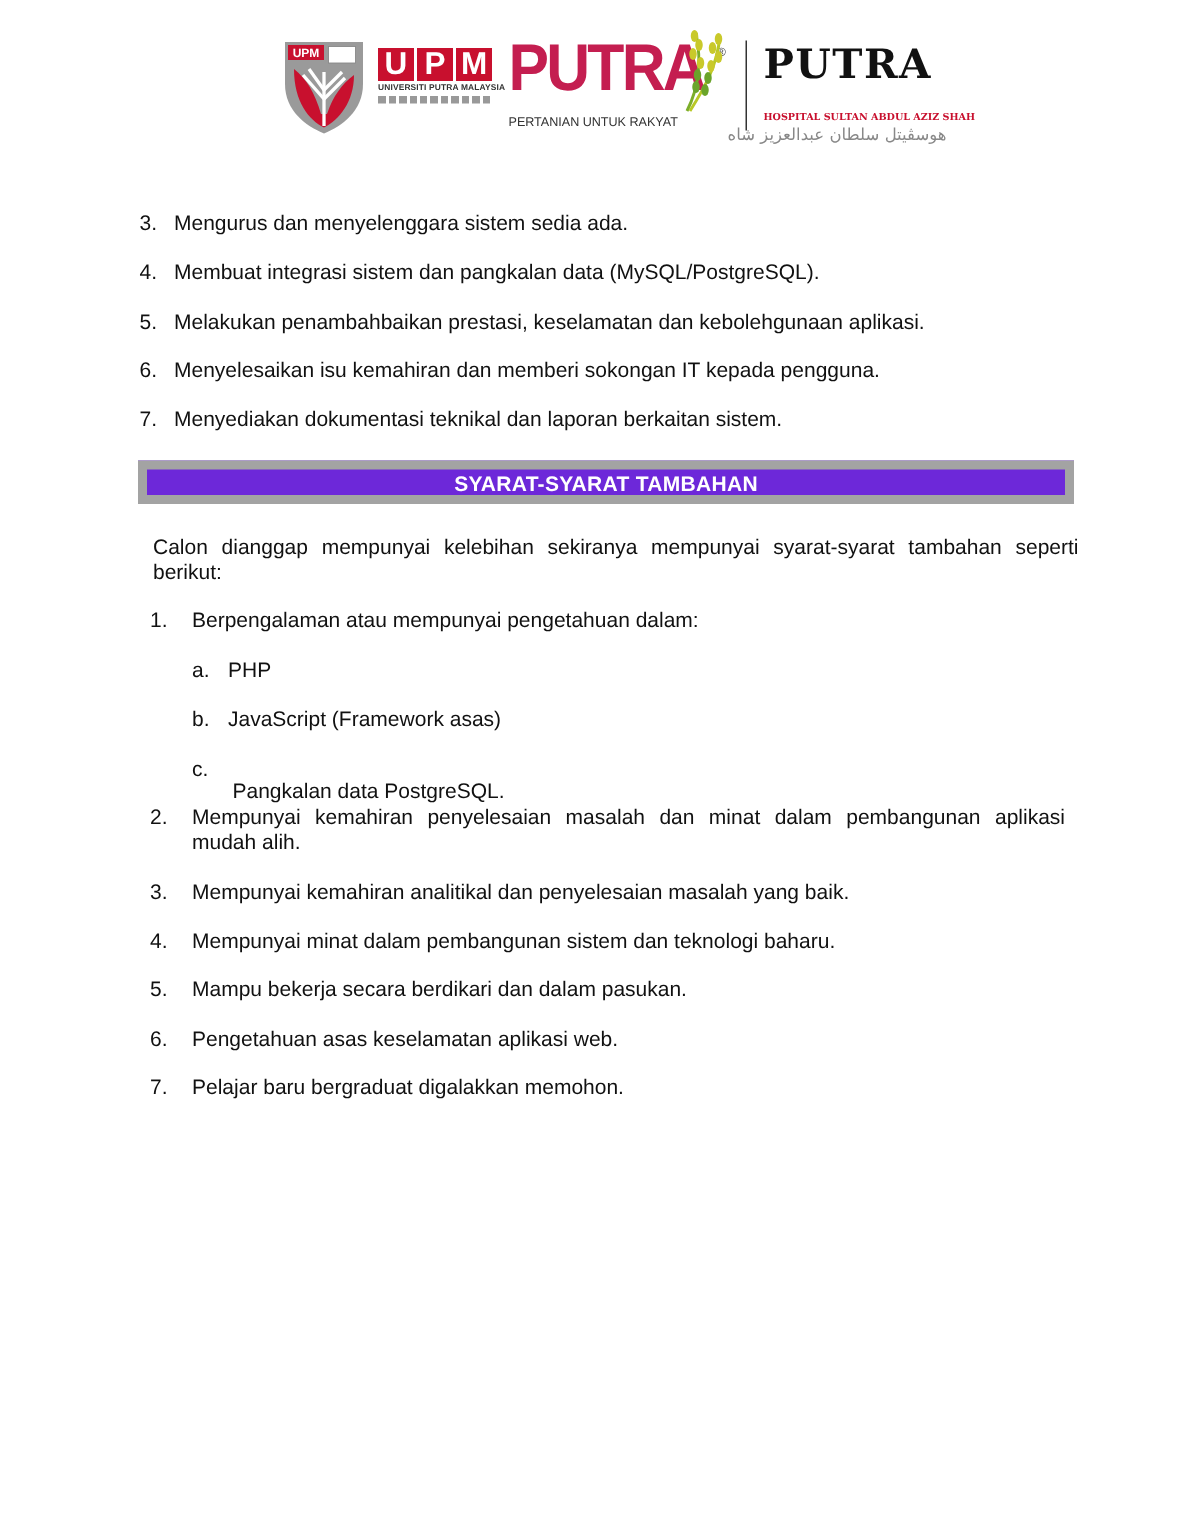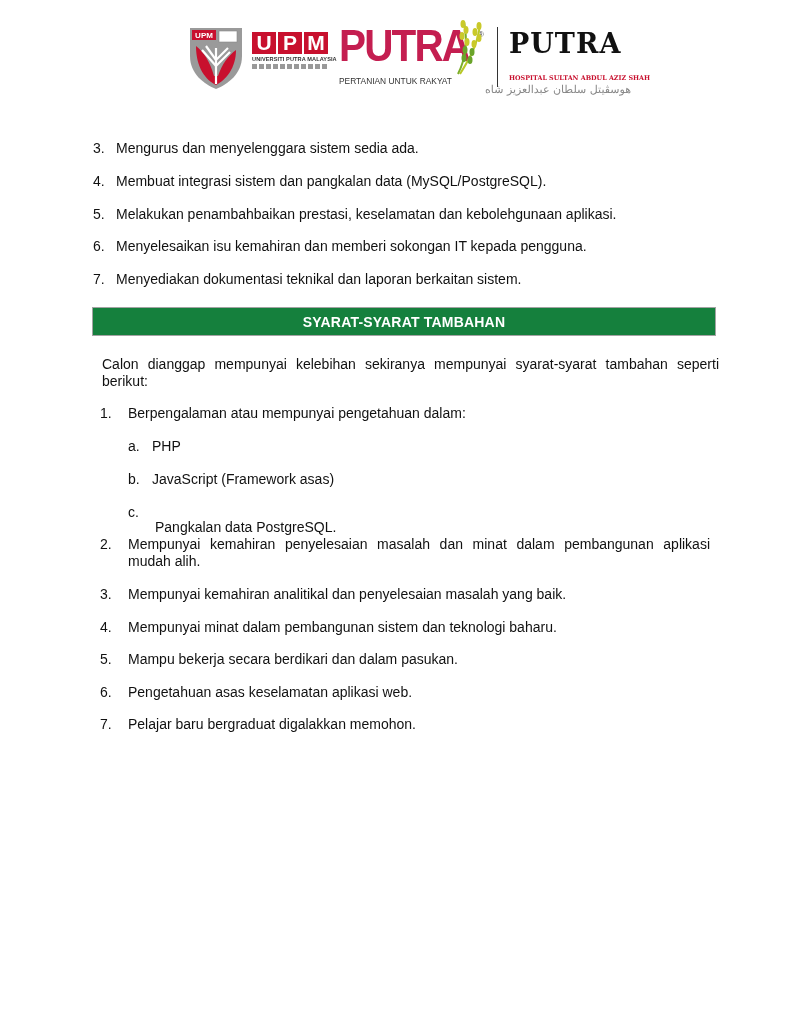--- a/index.html
+++ b/index.html
@@ -29,22 +29,22 @@
   .hsaas-word { font-family: "DejaVu Serif", serif; font-weight: bold; font-size: 27px; line-height: 28px; color: #111; letter-spacing: 1px; }
   .hsaas-sub { font-family: "DejaVu Serif", serif; font-weight: bold; font-size: 6.4px; color: #c8102e; white-space: nowrap; margin-top: 16px; }
   .hsaas-jawi { font-family: "DejaVu Serif", serif; font-size: 11px; color: #888; margin-top: 1px; white-space: nowrap; direction: rtl; text-align: left; width: 122px; }
 
   
   .list1 { position: absolute; left: 93px; top: 140px; width: 625px; }
   .li { position: relative; font-size: 14px; line-height: 17px; }
   .li .num { position: absolute; left: 0; top: 0; }
   .li .txt { position: absolute; left: 23px; top: 0; white-space: nowrap; }
 
-  .banner { position: absolute; left: 92px; top: 307px; width: 624px; height: 29px; background: #15803d;
-            border: 1px solid #a3a3a3; box-sizing: border-box; display: flex; align-items: center; justify-content: center; }
+  .banner { position: absolute; left: 92px; top: 307px; width: 624px; height: 29px; background: #6d28d9;
+            border: 6px solid #a3a3a3; box-sizing: border-box; display: flex; align-items: center; justify-content: center; }
   .banner span { color: #fff; font-weight: bold; font-size: 14px; letter-spacing: 0.2px; }
 
   .intro { position: absolute; left: 102px; top: 356px; width: 617px; font-size: 14px; line-height: 17px; text-align: justify; text-align-last: left; }
 
   .list2 { position: absolute; left: 93px; top: 405px; width: 625px; font-size: 14px; }
   .row { position: absolute; left: 0; width: 617px; line-height: 17px; }
   .row .num { position: absolute; left: 7px; top: 0; }
   .row .txt { position: absolute; left: 35px; top: 0; width: 582px; text-align: justify; text-align-last: left; }
   .sub .num { left: 35px; }
   .sub .txt { left: 59px; width: auto; white-space: nowrap; }

